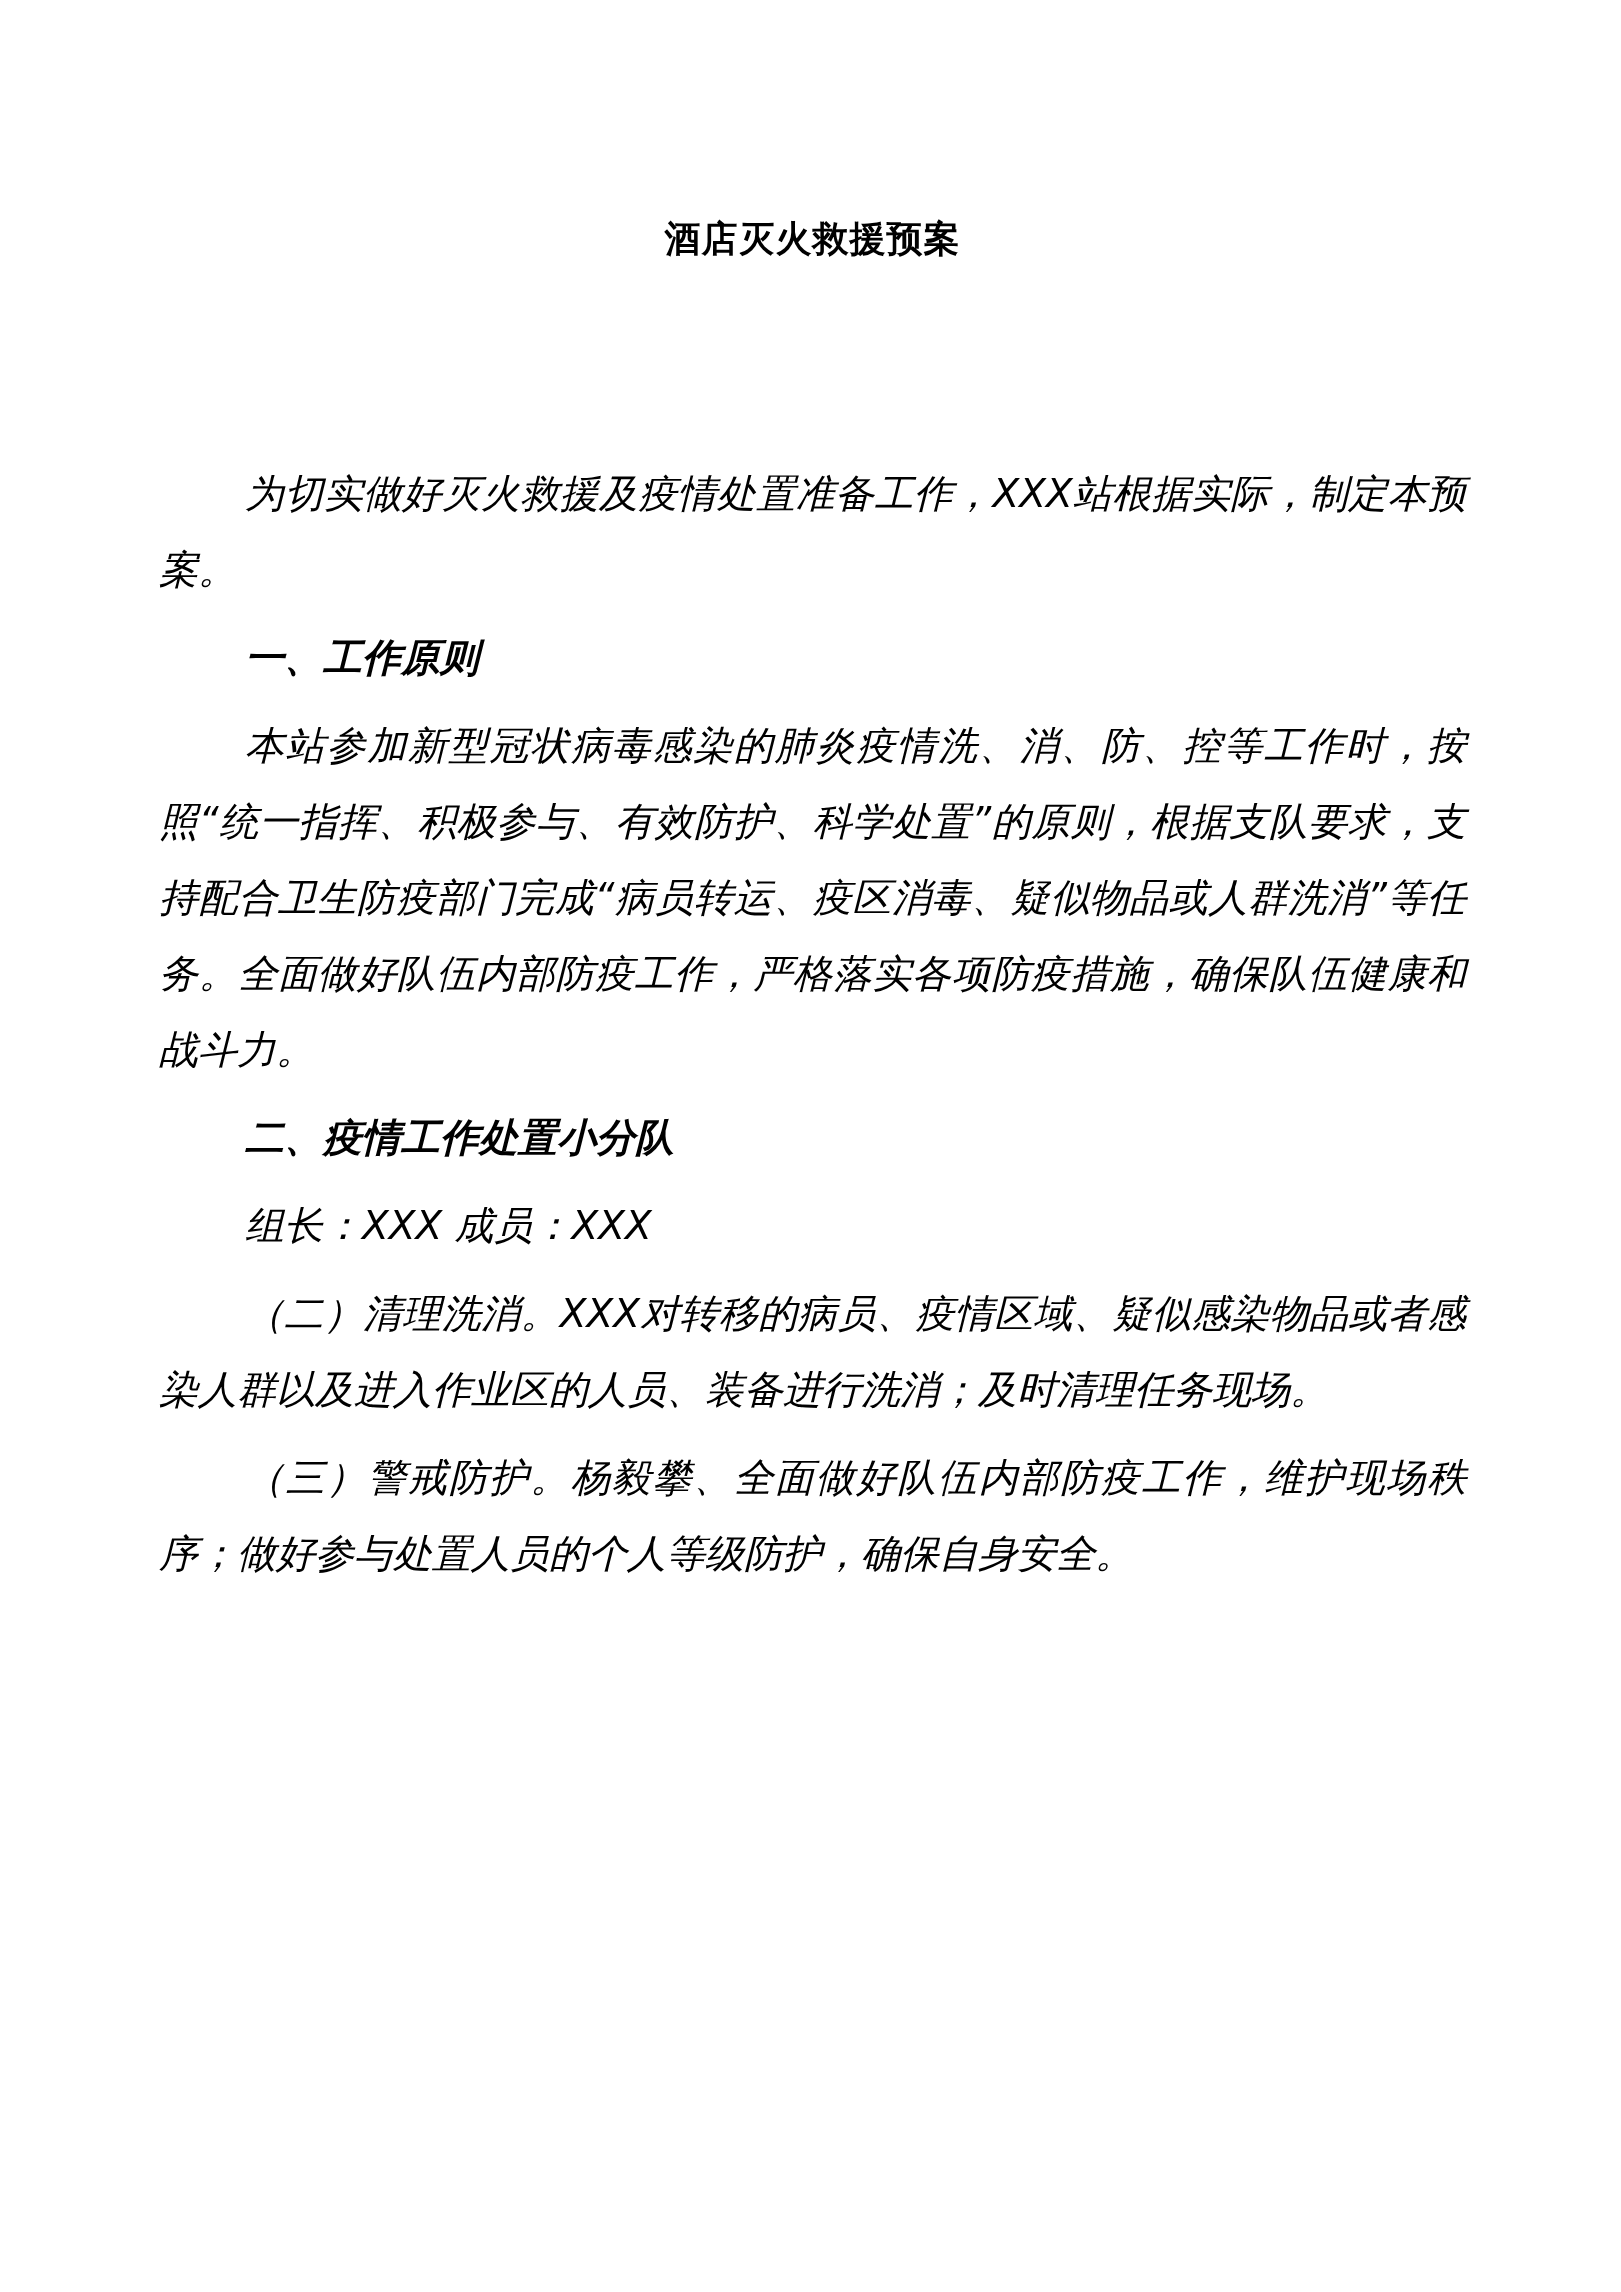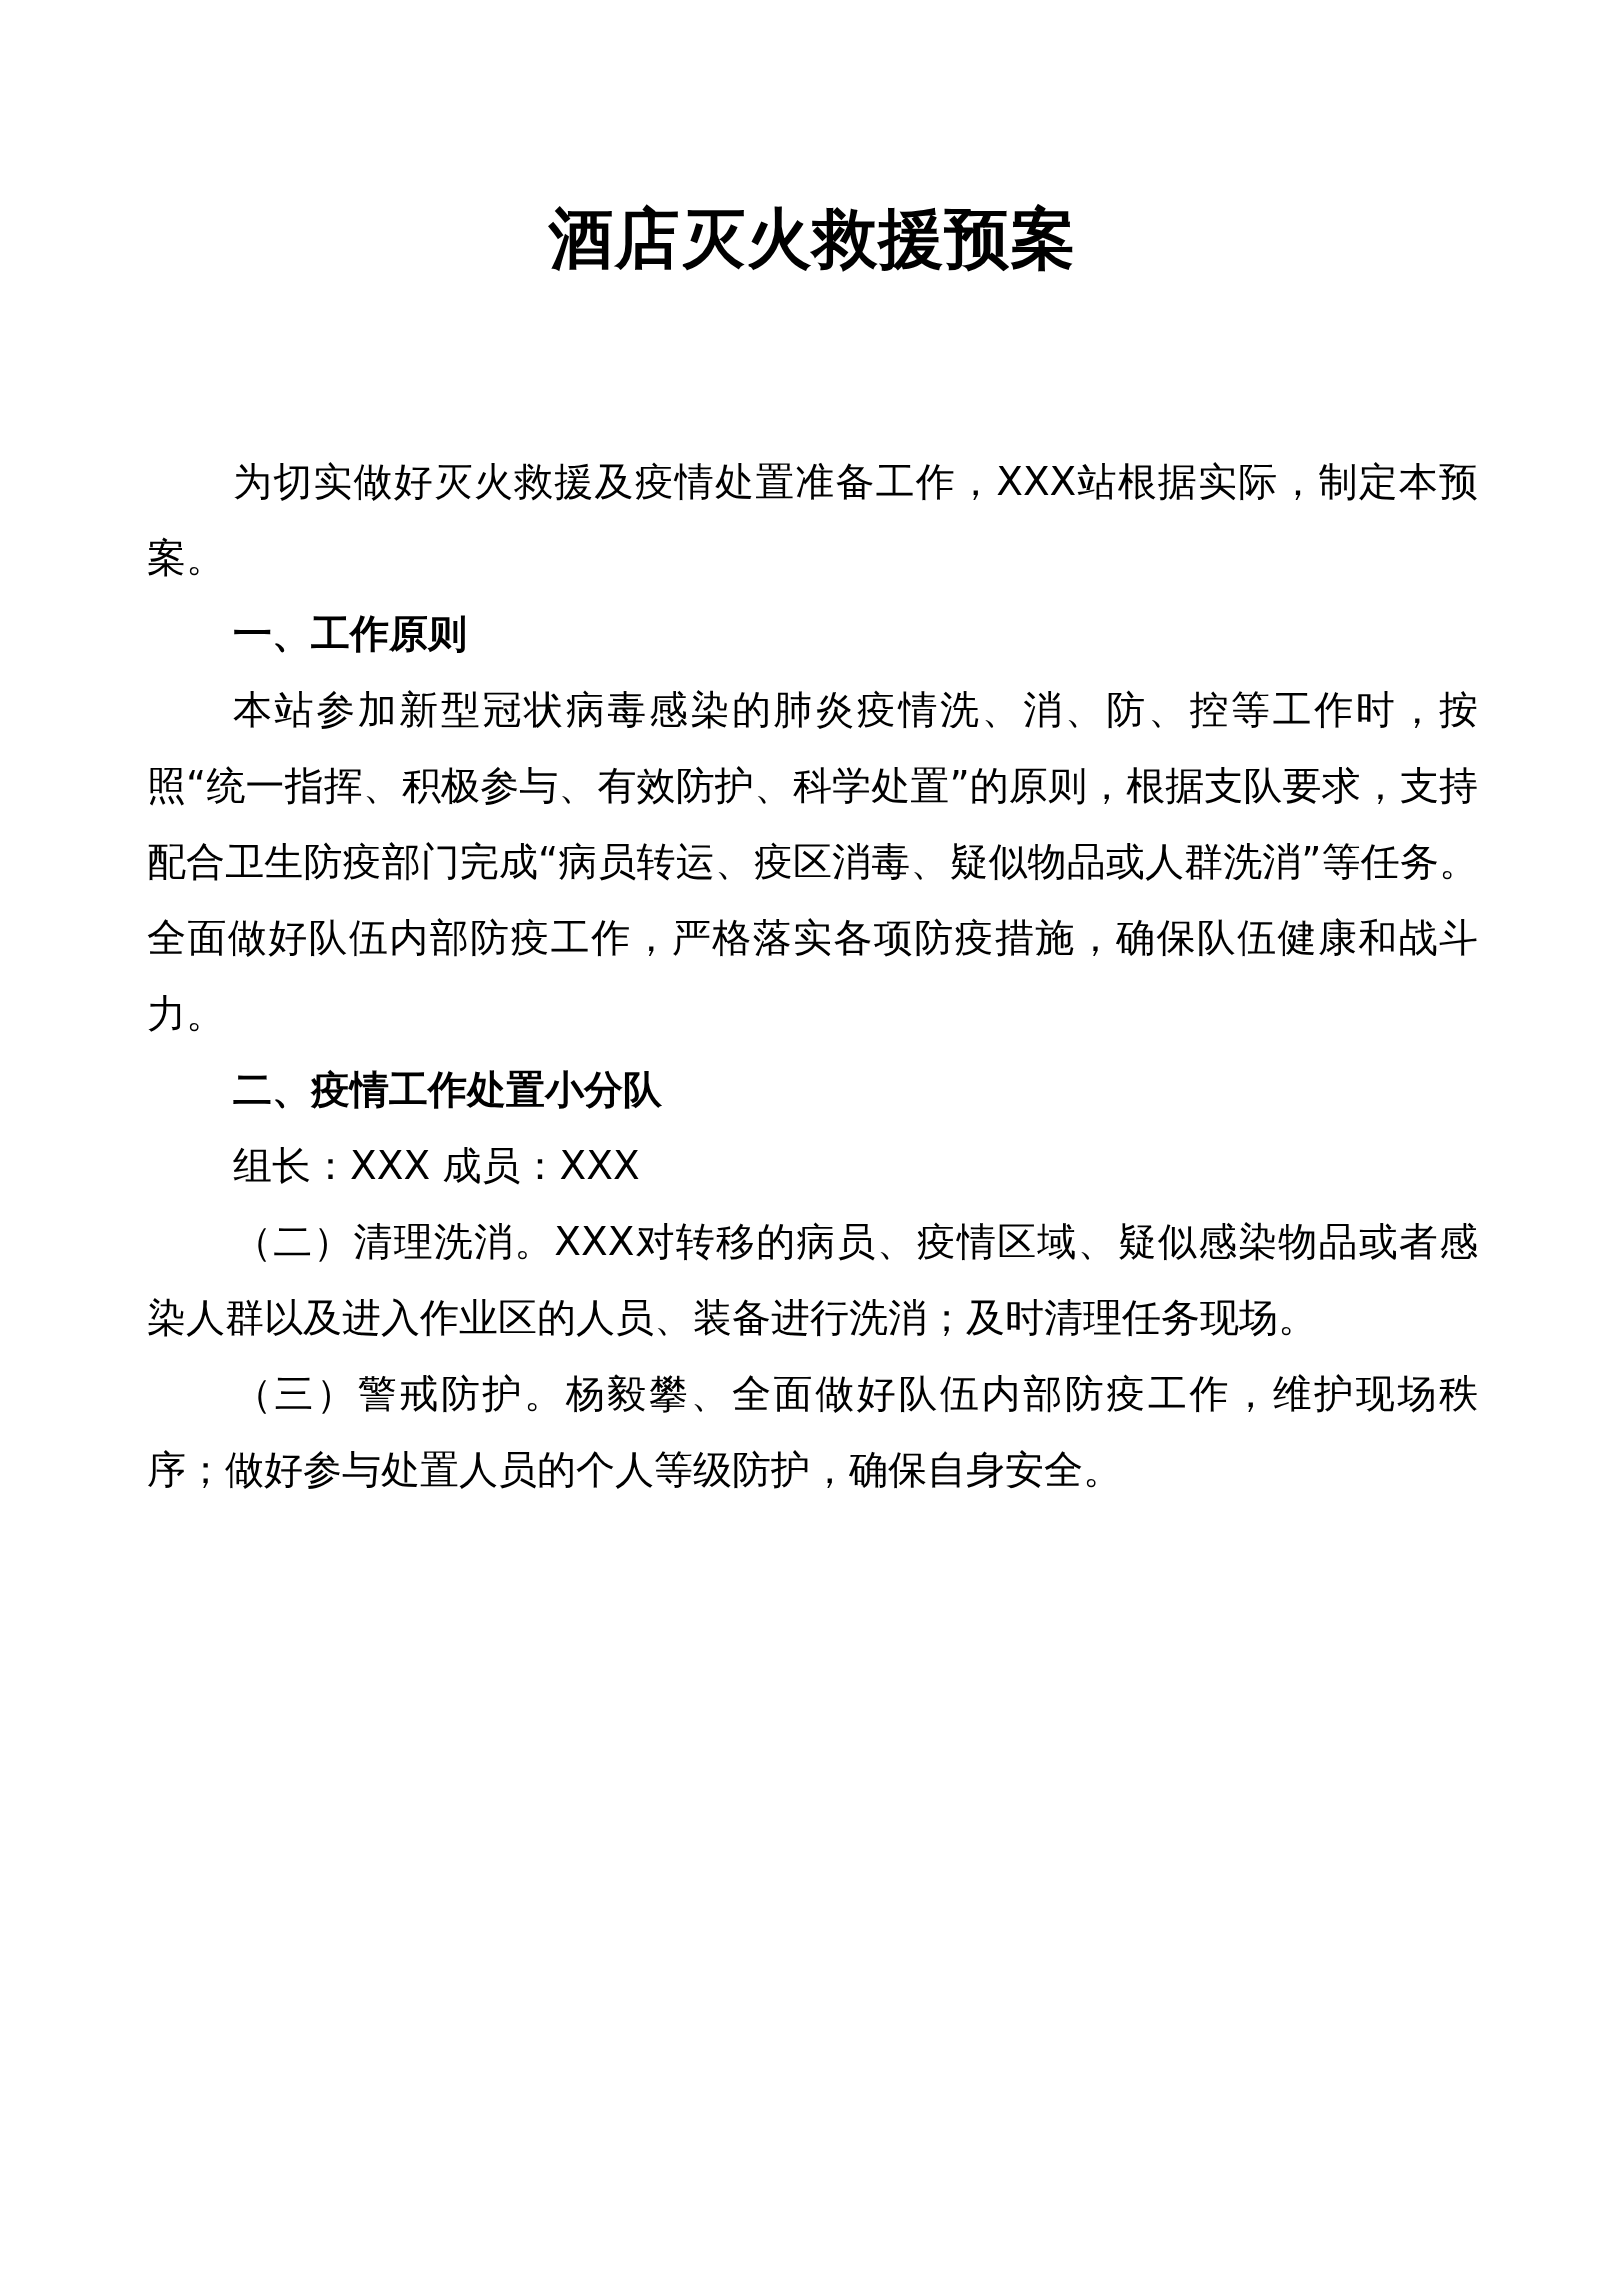--- a/index.html
+++ b/index.html
@@ -20,38 +20,39 @@
       left: 147px;
       top: 0;
       width: 1331px;
     }
     .title {
       position: absolute;
       left: 0;
       top: 204px;
       width: 1331px;
       text-align: center;
-      font-size: 65px;
+      font-size: 36px;
       font-weight: bold;
       line-height: 69px;
       letter-spacing: 1px;
     }
     .body {
       position: absolute;
       left: 0;
       top: 444px;
       width: 1331px;
       font-size: 39px;
       line-height: 76px;
       text-align: justify;
       text-justify: inter-character;
     }
     .body p {
-      margin: 0;
+      margin: 12px;
       padding: 0;
+      font-style: italic;
     }
     .indent {
       text-indent: 86px;
     }
     .indent-sub {
       text-indent: 86px;
     }
     .heading {
       font-weight: bold;
       text-indent: 86px;

